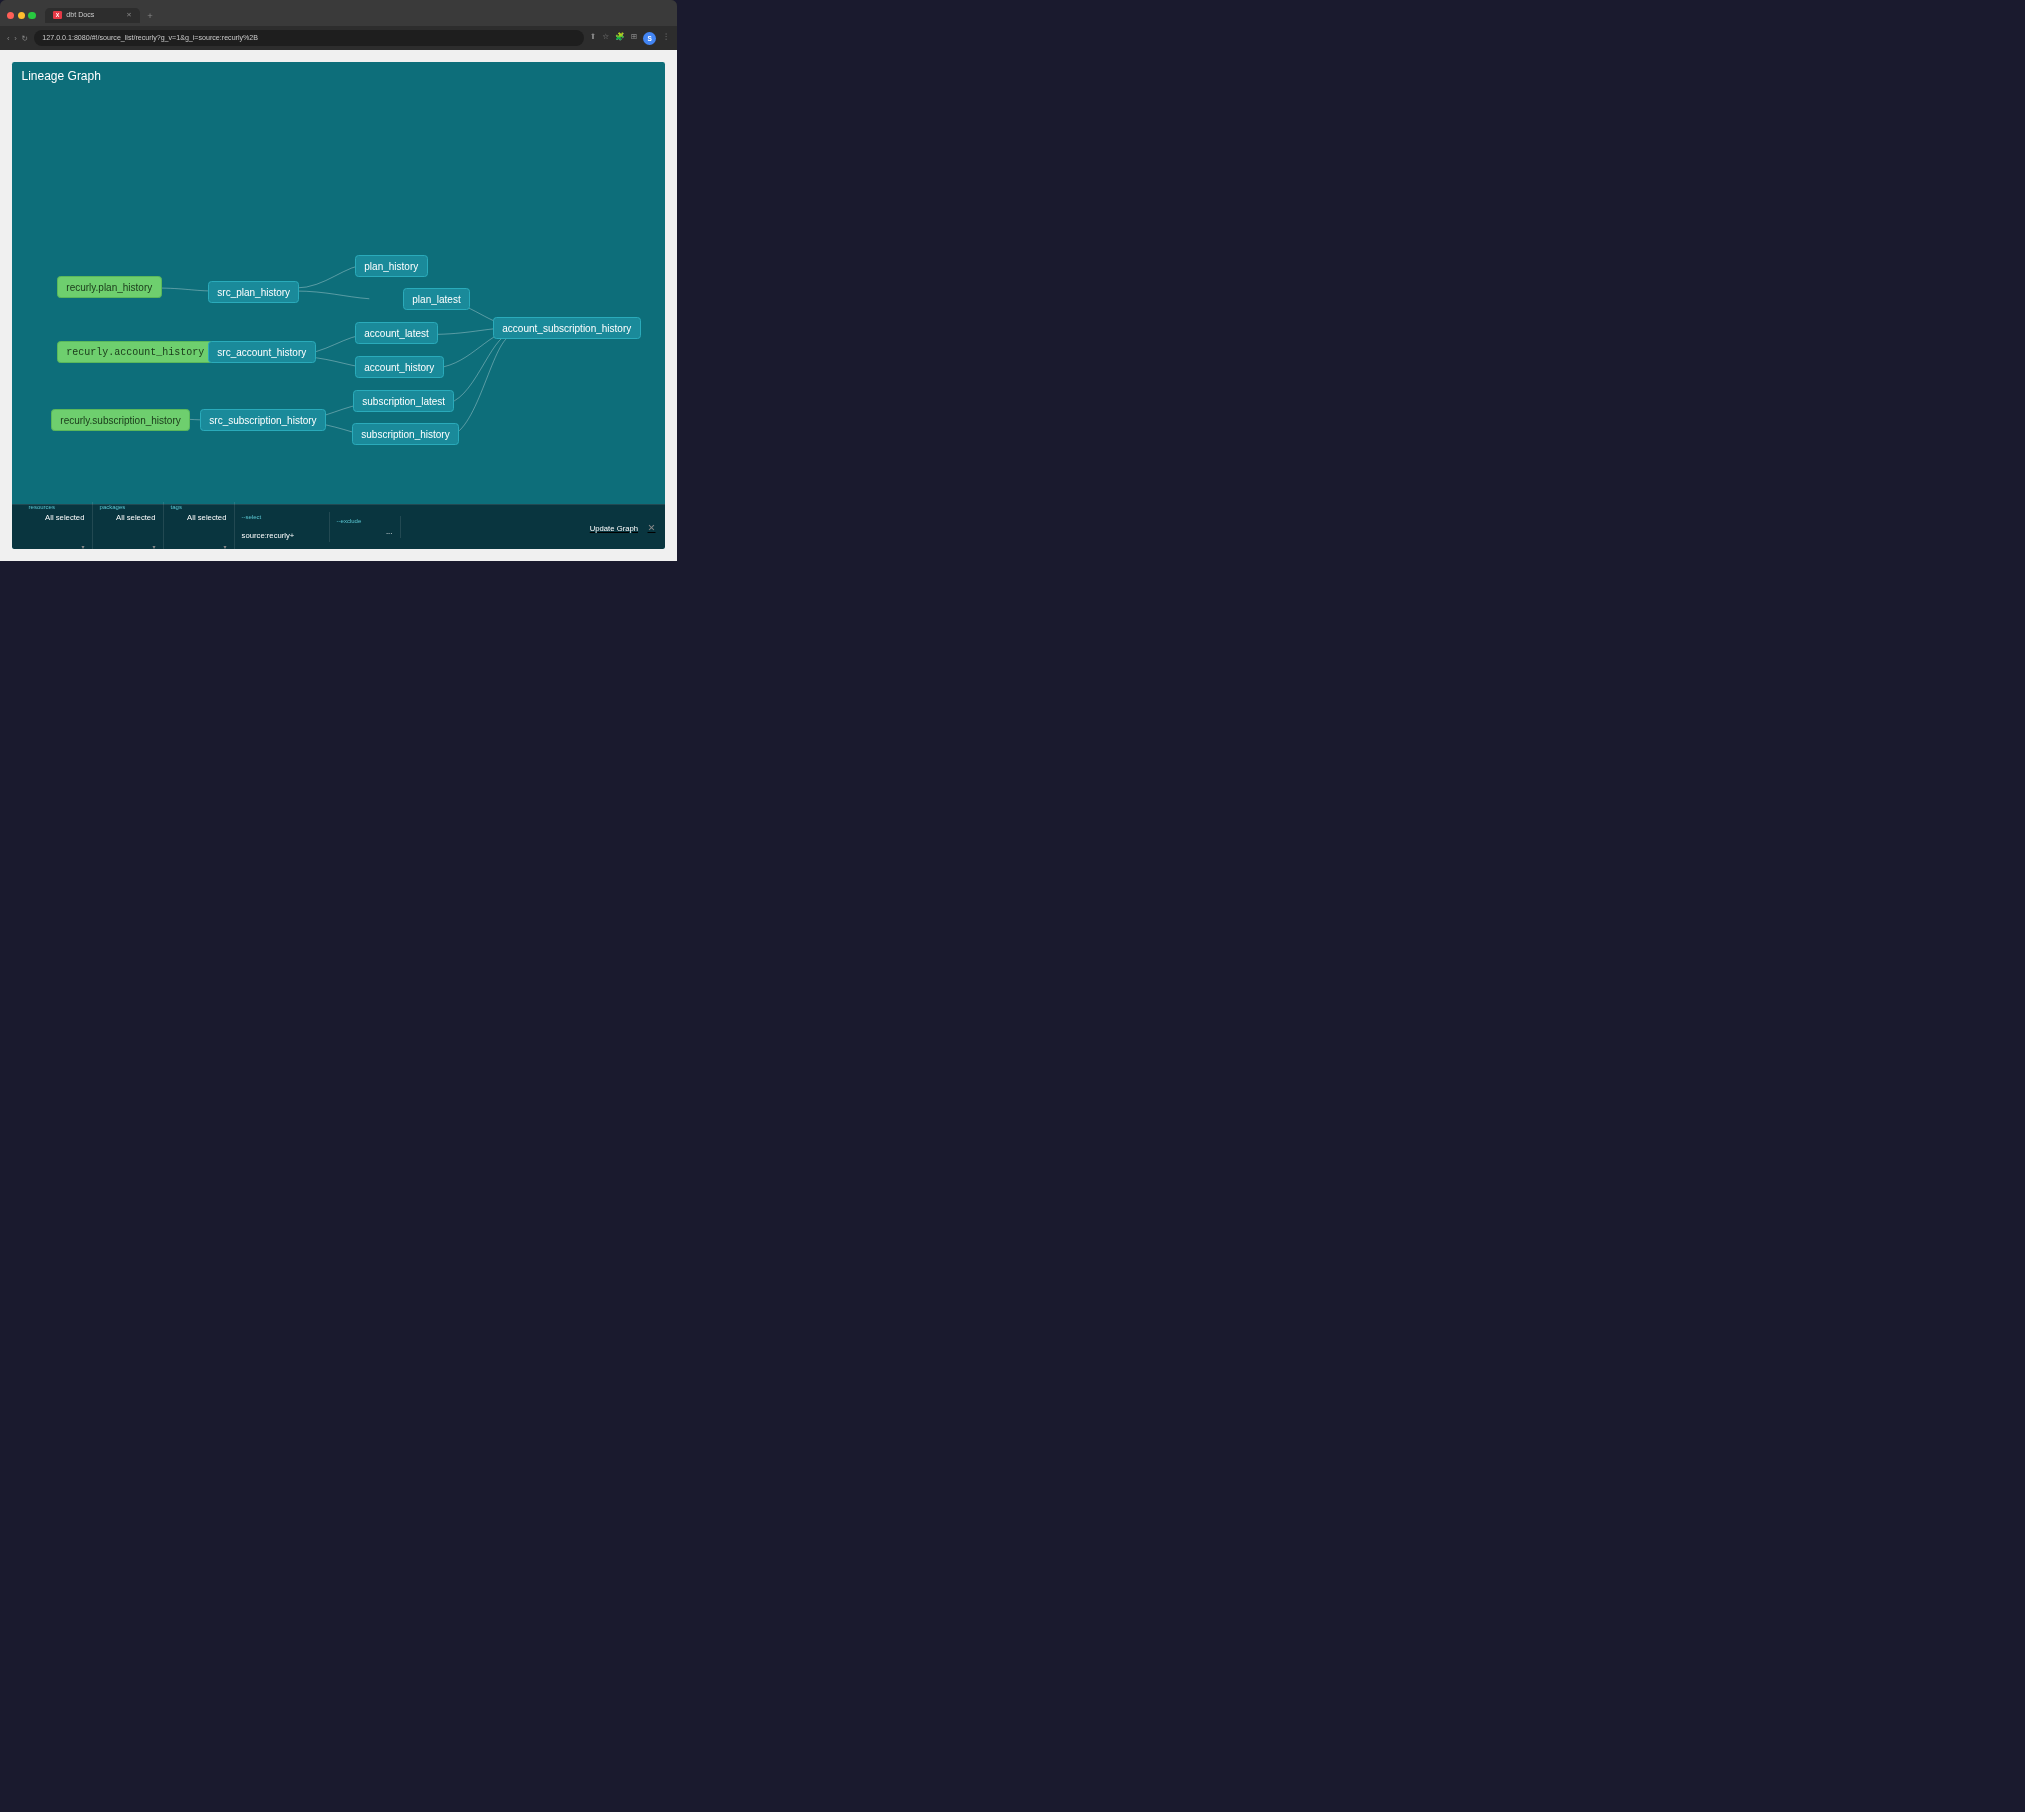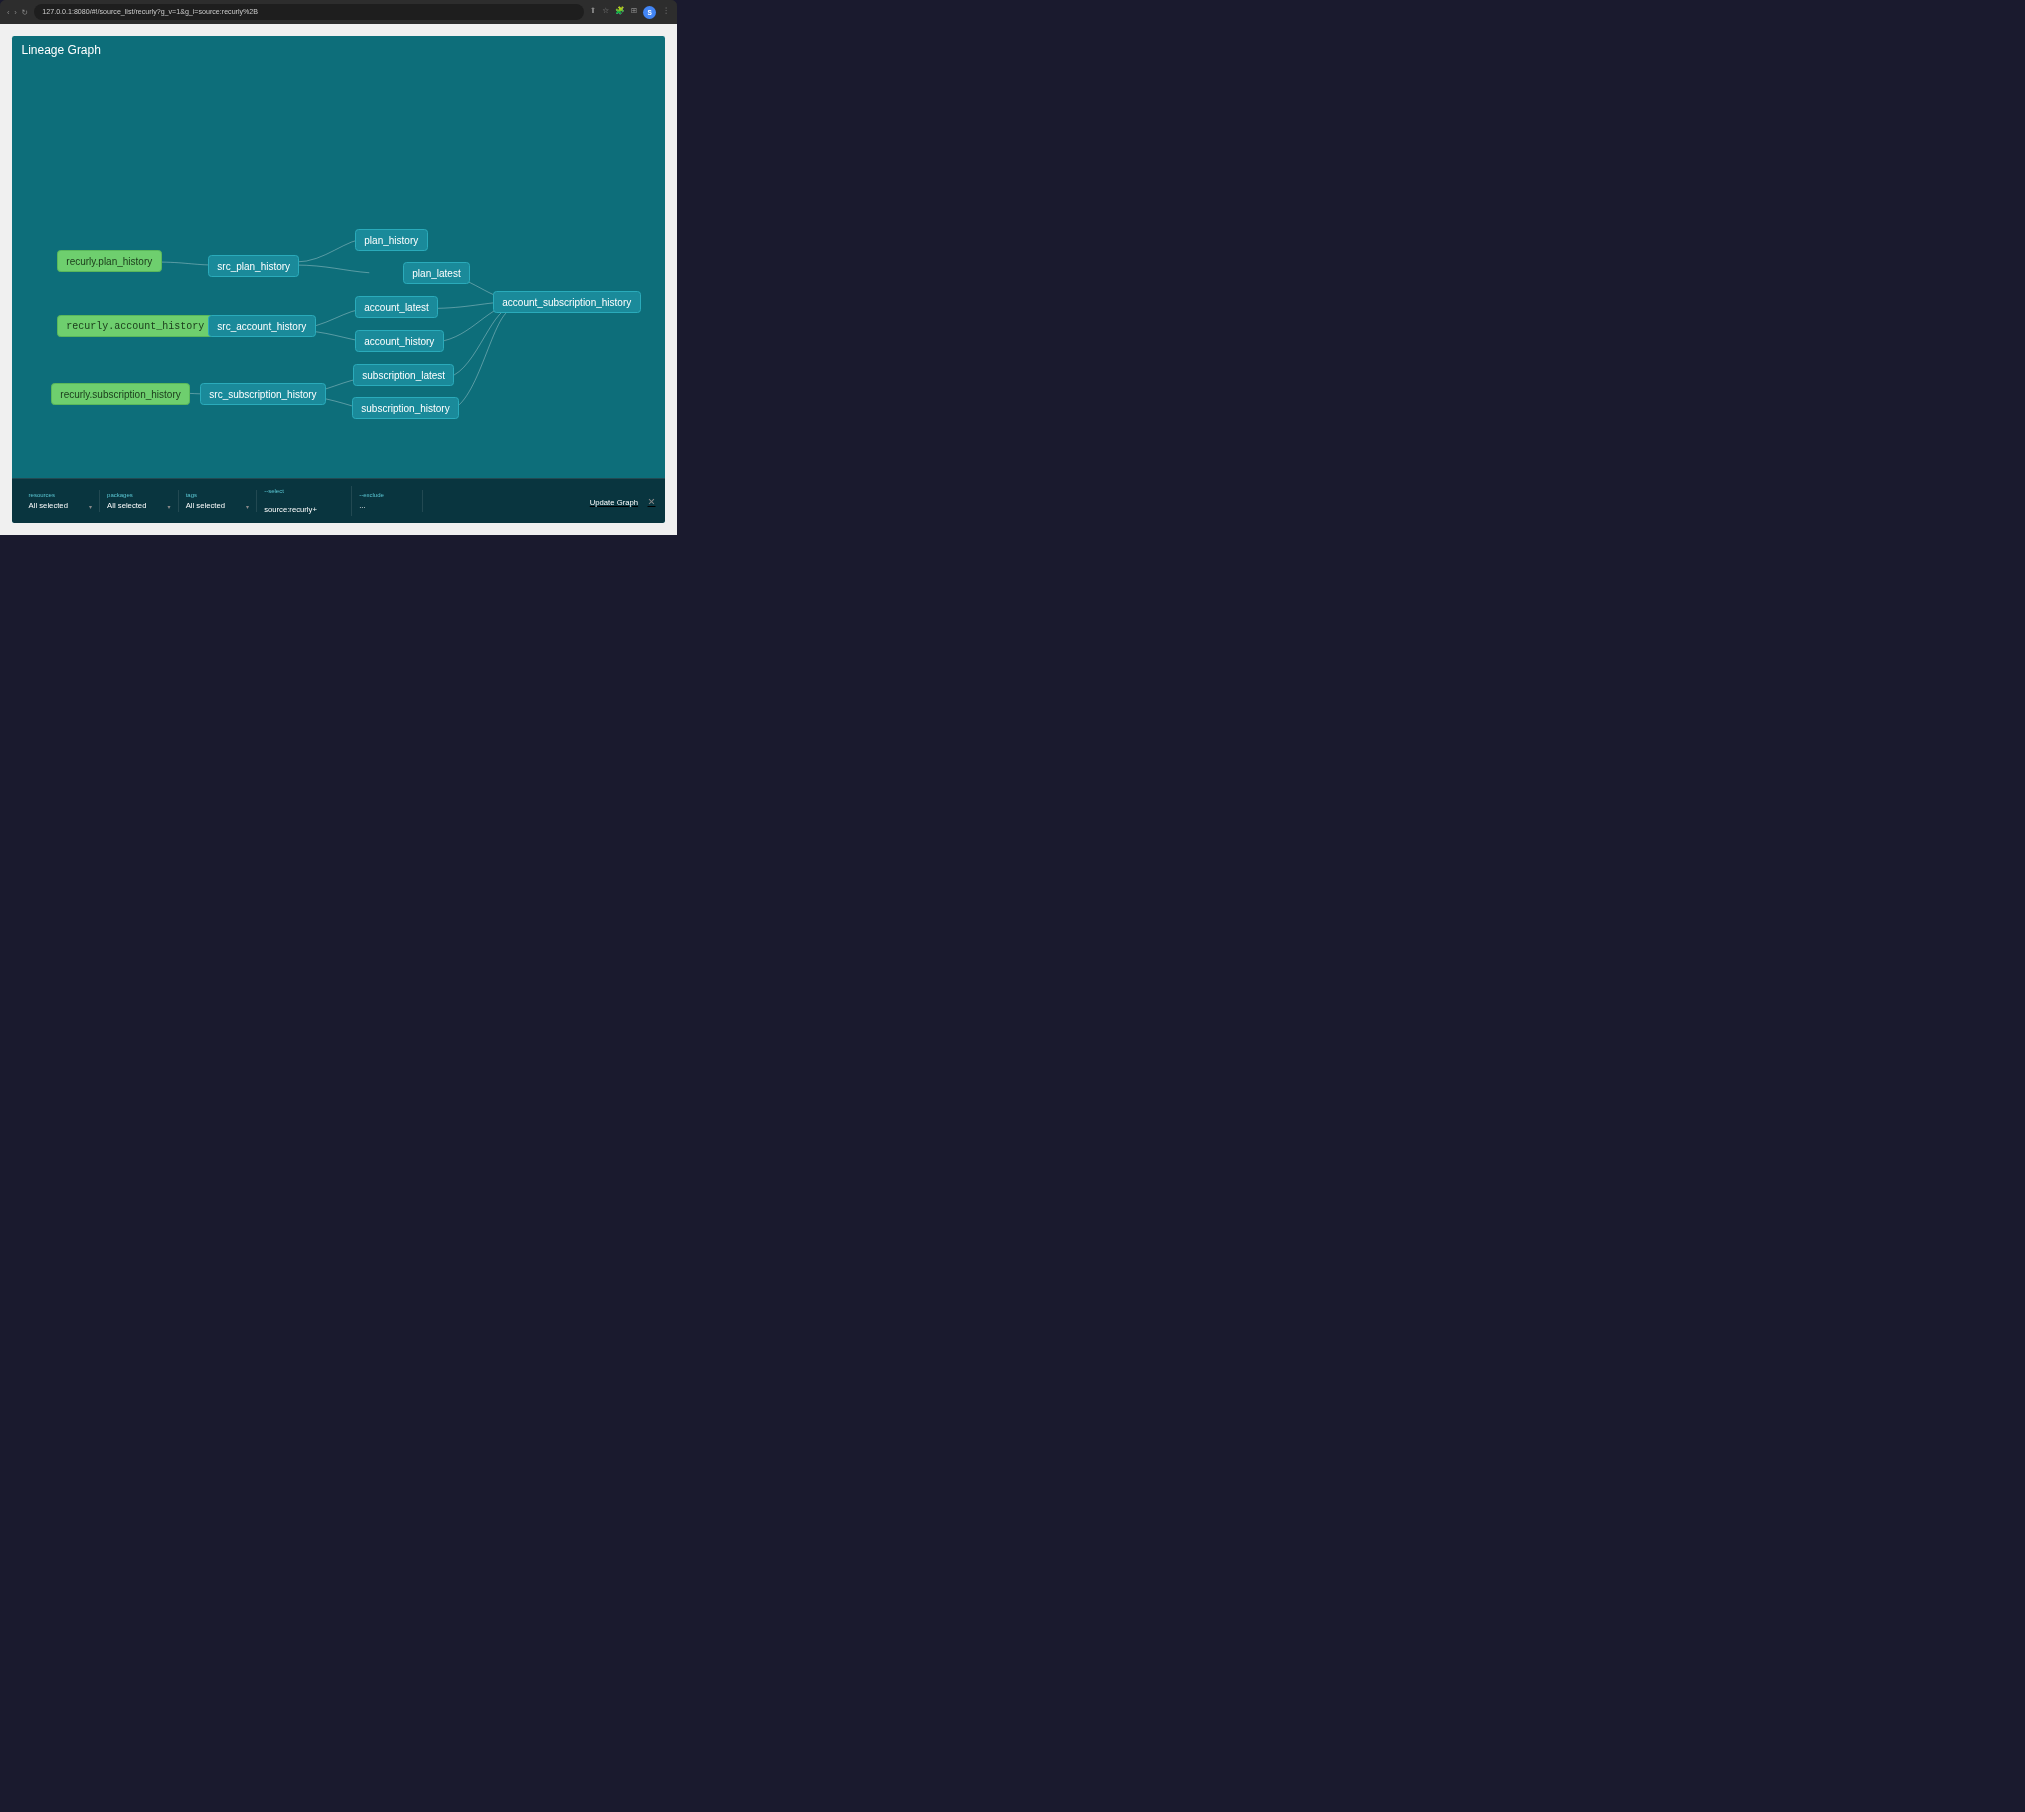--- a/index.html
+++ b/index.html
@@ -235,20 +235,21 @@
       margin-bottom: 2.4px;
       font-weight: 500;
     }
 
     .toolbar-value {
       display: flex;
       align-items: flex-end;
       gap: 21px;
       font-size: 7.7px;
       color: #ffffff;
+      flex-direction: column;
     }
 
     .toolbar-chevron {
       color: #888;
       font-size: 6px;
     }
 
     .toolbar-actions {
       margin-left: auto;
       display: flex;
@@ -290,20 +291,33 @@
       gap: 3.6px;
       font-size: 7.7px;
       color: #ffffff;
     }
   </style>
 </head>
 <body>
 
 <div class="browser-chrome">
 
+  <div class="tab-bar">
+    <div class="traffic-lights">
+      <div class="traffic-light tl-red"></div>
+      <div class="traffic-light tl-yellow"></div>
+      <div class="traffic-light tl-green"></div>
+    </div>
+    <div class="tab">
+      <div class="tab-icon">X</div>
+      <span>dbt Docs</span>
+      <span class="tab-close">✕</span>
+    </div>
+    <span class="tab-new">+</span>
+  </div>
 
   <div class="address-bar">
     <div class="nav-buttons">
       <span class="nav-btn">‹</span>
       <span class="nav-btn">›</span>
       <span class="nav-btn">↻</span>
     </div>
     <input class="url-input" type="text" value="127.0.0.1:8080/#!/source_list/recurly?g_v=1&amp;g_i=source:recurly%2B" style="">
     <div class="browser-actions">
       <span>⬆</span>

